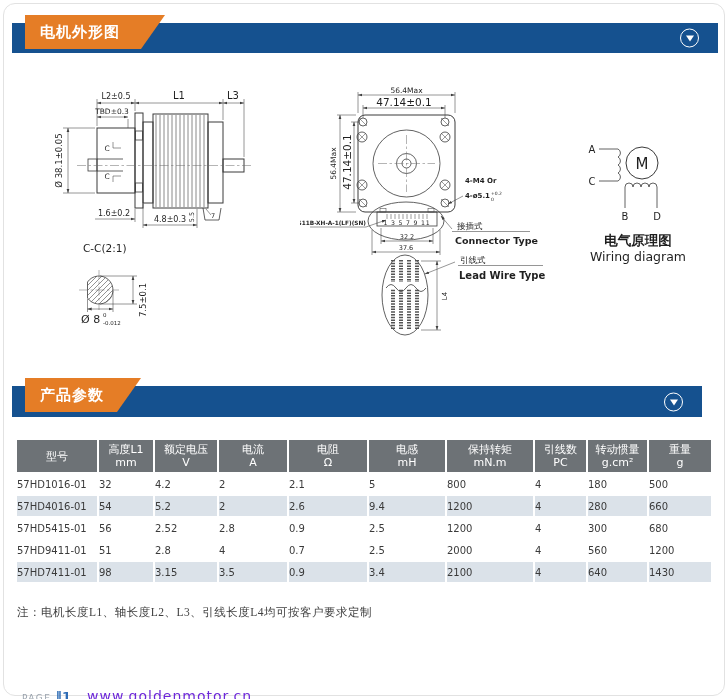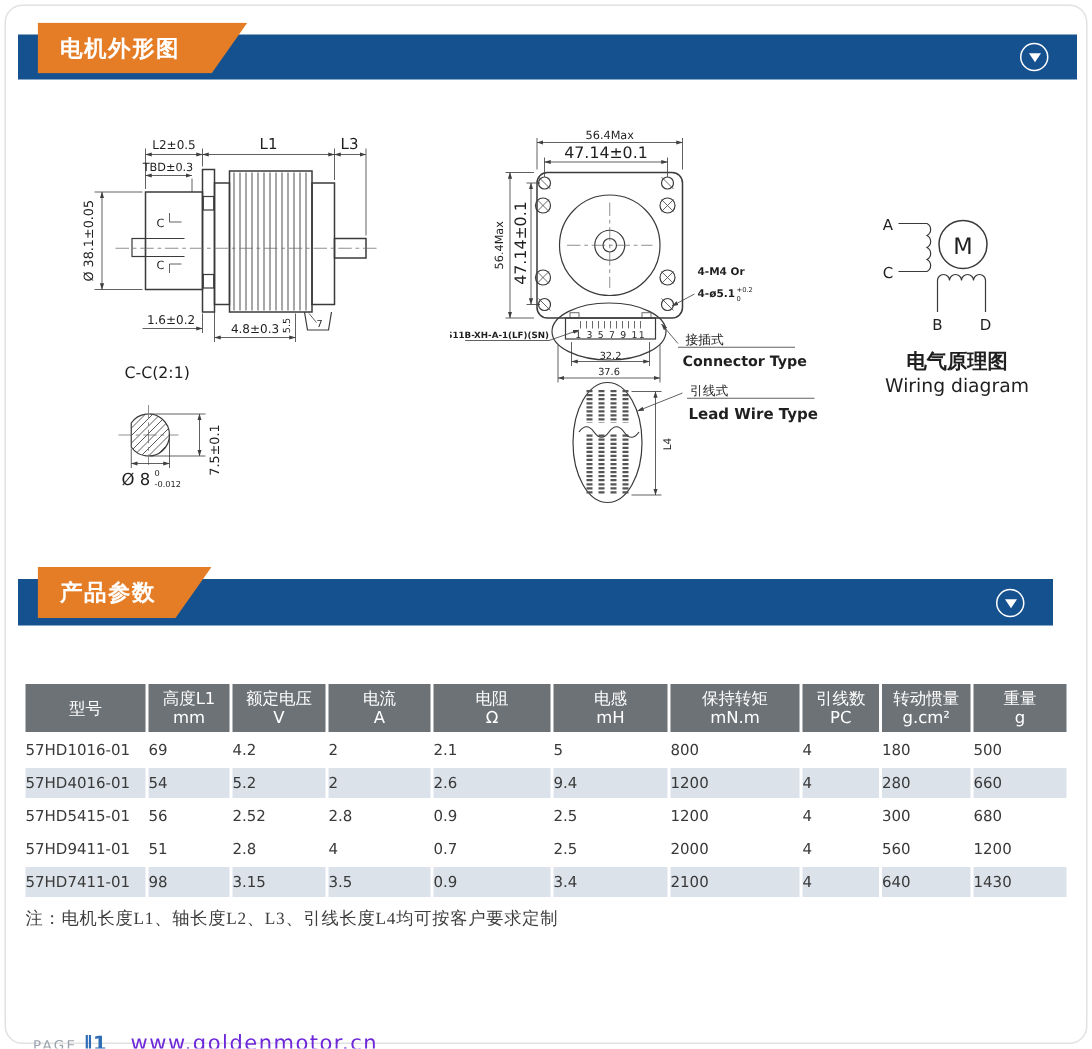--- a/index.html
+++ b/index.html
@@ -28,21 +28,21 @@
   .ol{stroke:#3a3a3a;stroke-width:1;fill:none;}
   .ol2{stroke:#3a3a3a;stroke-width:0.8;fill:none;}
   .thin{stroke:#4a4a4a;stroke-width:0.55;fill:none;}
   .dim{stroke:#3f3f3f;stroke-width:0.55;fill:none;}
   .cl{stroke:#6a6a6a;stroke-width:0.5;fill:none;stroke-dasharray:9 2.5 2.5 2.5;}
   .hatch{stroke:#4a4a4a;stroke-width:0.6;}
   .lam{stroke:#4a4a4a;stroke-width:0.65;}
 
   
   .table-wrap{position:absolute;left:15px;top:438px;width:698px;}
-  table{border-collapse:separate;border-spacing:2px;width:100%;table-layout:fixed;margin-top:16px;}
+  table{border-collapse:separate;border-spacing:2px;width:100%;table-layout:fixed;}
   th{background:var(--table-header-gray,#6d7276);color:#fff;font-weight:normal;font-size:11px;
      line-height:13px;height:30px;padding:1px 0;text-align:center;}
   td{background:#fff;color:#3a3a3a;font-size:10px;text-align:left;height:20px;padding:0;}
   tr.alt td{background:var(--row-alt-blue,#dbe2e9);}
 
   .footnote{position:absolute;left:17px;top:605px;font-size:11.5px;color:#3f3f3f;letter-spacing:.5px;font-family:Liberation Serif, serif;}
   .footer{position:absolute;left:22px;top:688px;display:flex;align-items:baseline;}
   .pg{font-size:9px;color:#9aa3ad;letter-spacing:1.5px;}
   .pn{font-size:13px;color:var(--footer-blue,#2e6cb5);font-weight:bold;margin-left:4px;}
   .web{font-size:14px;color:#6d28d9;letter-spacing:1px;margin-left:16px;}
@@ -363,21 +363,21 @@
           </th>
           <th>
             <div>重量</div>
             <div>g</div>
           </th>
         </tr>
       </thead>
     <tbody>
         <tr>
           <td>57HD1016-01</td>
-          <td>69</td>
+          <td>32</td>
           <td>4.2</td>
           <td>2</td>
           <td>2.1</td>
           <td>5</td>
           <td>800</td>
           <td>4</td>
           <td>180</td>
           <td>500</td>
         </tr>
         <tr class="alt">

